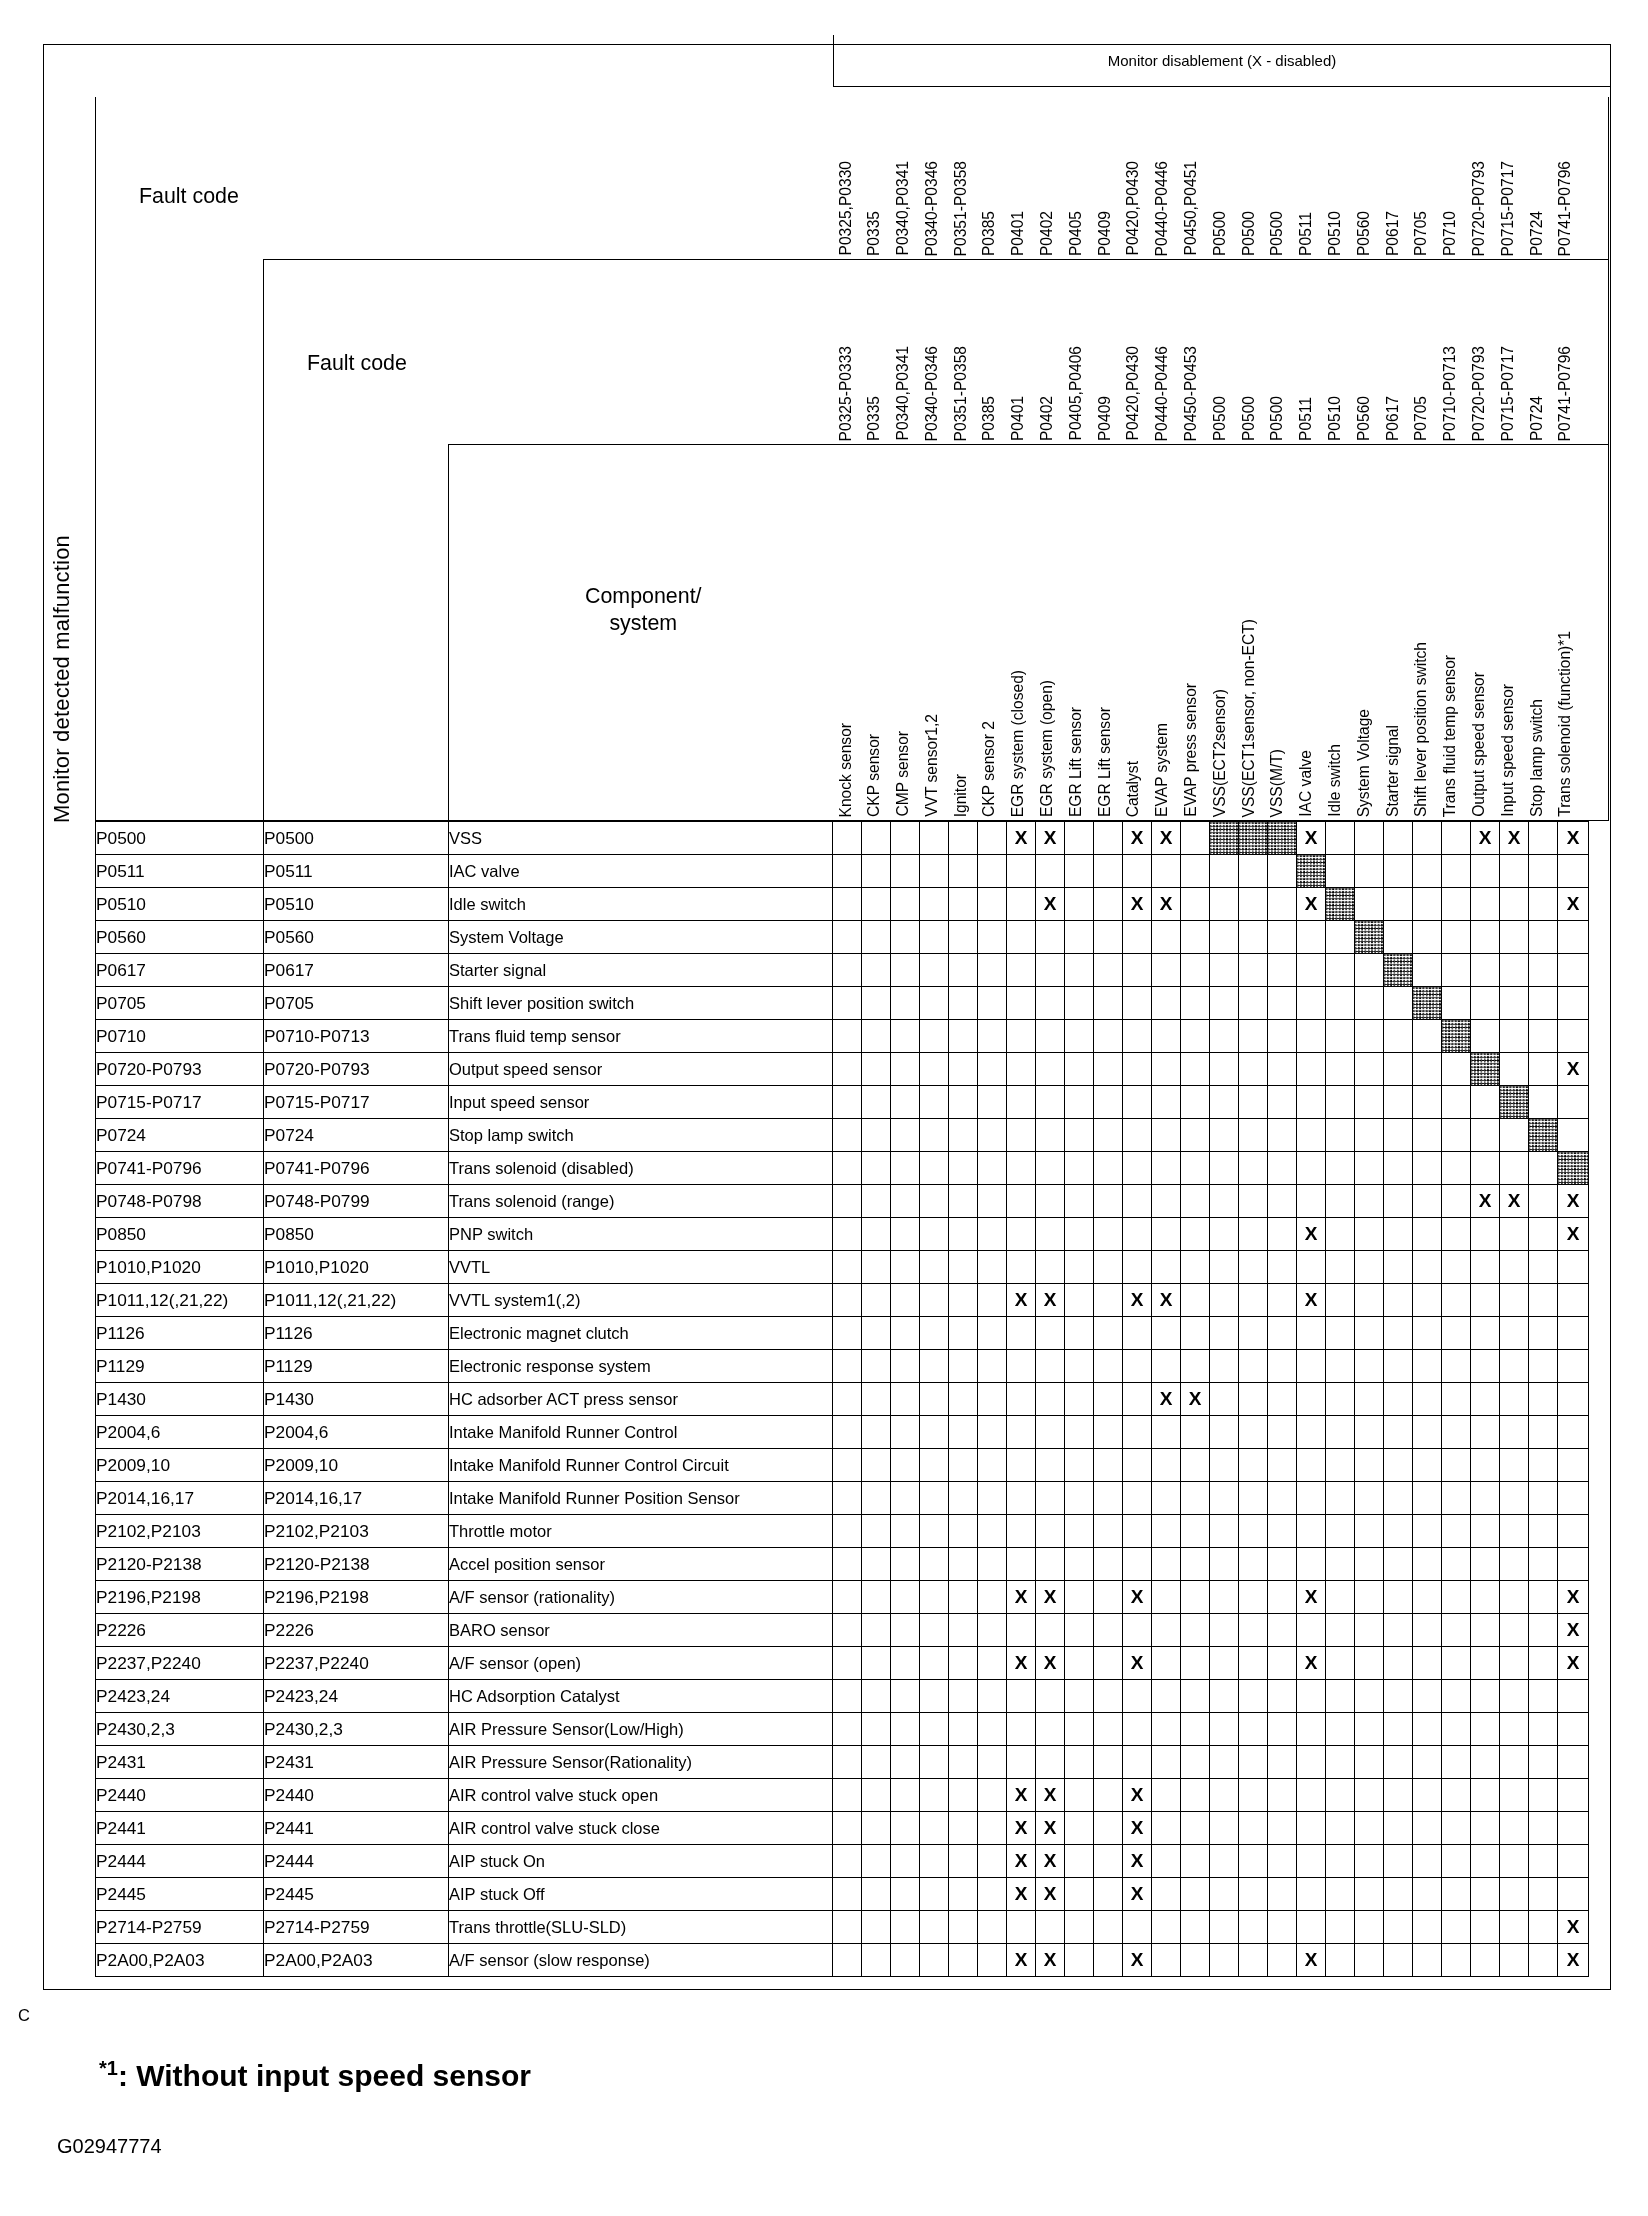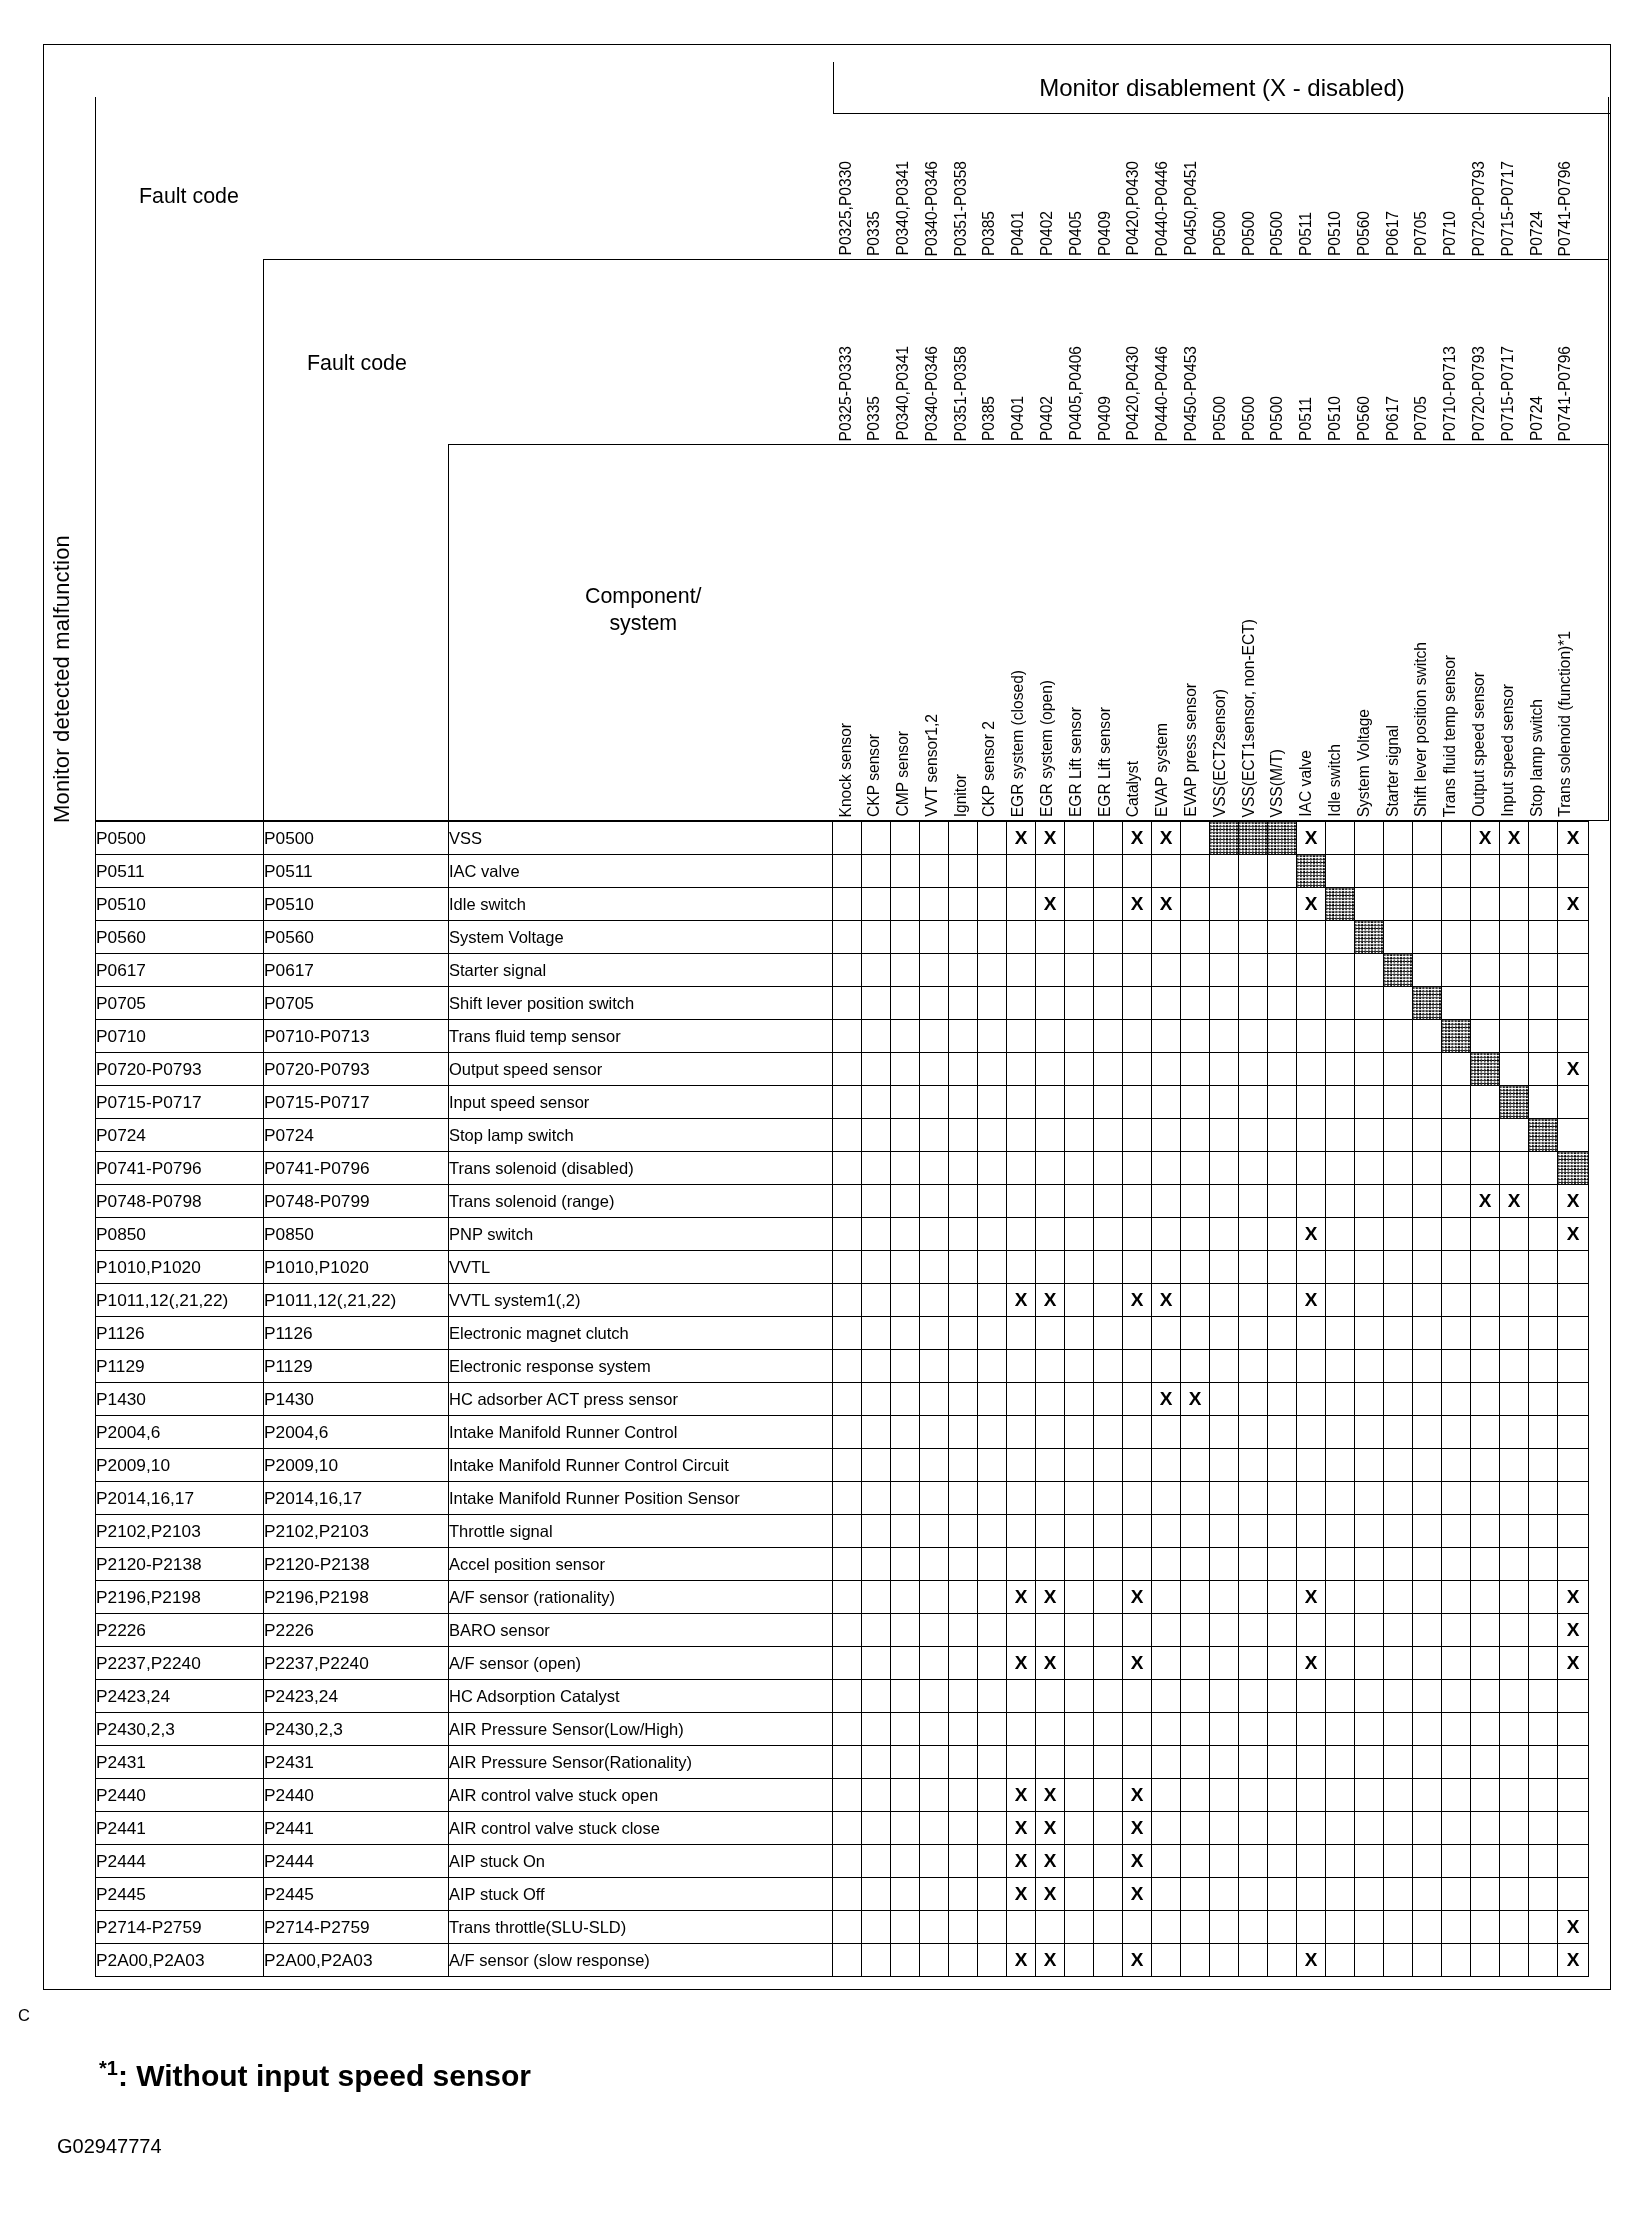--- a/index.html
+++ b/index.html
@@ -37,27 +37,27 @@
     transform-origin:left top;
     font-size:22px;
     letter-spacing:0.2px;
     white-space:nowrap;
     text-align:center;
   }
 
   
   .banner{
     position:absolute;
-    left:833px; top:62px;
+    left:833px; top:35px;
     width:777px; height:52px;
     border-bottom:1.6px solid #000;
     border-left:1.6px solid #000;
     box-sizing:border-box;
     display:flex; align-items:center; justify-content:center;
-    font-size:24px;
+    font-size:15px;
   }
 
   
   .hdrbox{
     position:absolute;
     border:1.6px solid #000;
     box-sizing:border-box;
     background:transparent;
   }
   .hdrbox .lbl{
@@ -900,21 +900,21 @@
           <td class="cell"></td>
           <td class="cell thickleft"></td>
           <td class="cell"></td>
           <td class="cell thickleft"></td>
           <td class="cell"></td>
           <td class="cell last"></td>
         </tr>
         <tr>
           <td class="c-code1">P2102,P2103</td>
           <td class="c-code2">P2102,P2103</td>
-          <td class="c-comp thickright">Throttle signal</td>
+          <td class="c-comp thickright">Throttle motor</td>
           <td class="cell"></td>
           <td class="cell"></td>
           <td class="cell"></td>
           <td class="cell"></td>
           <td class="cell"></td>
           <td class="cell"></td>
           <td class="cell thickleft"></td>
           <td class="cell"></td>
           <td class="cell thickleft"></td>
           <td class="cell"></td>

